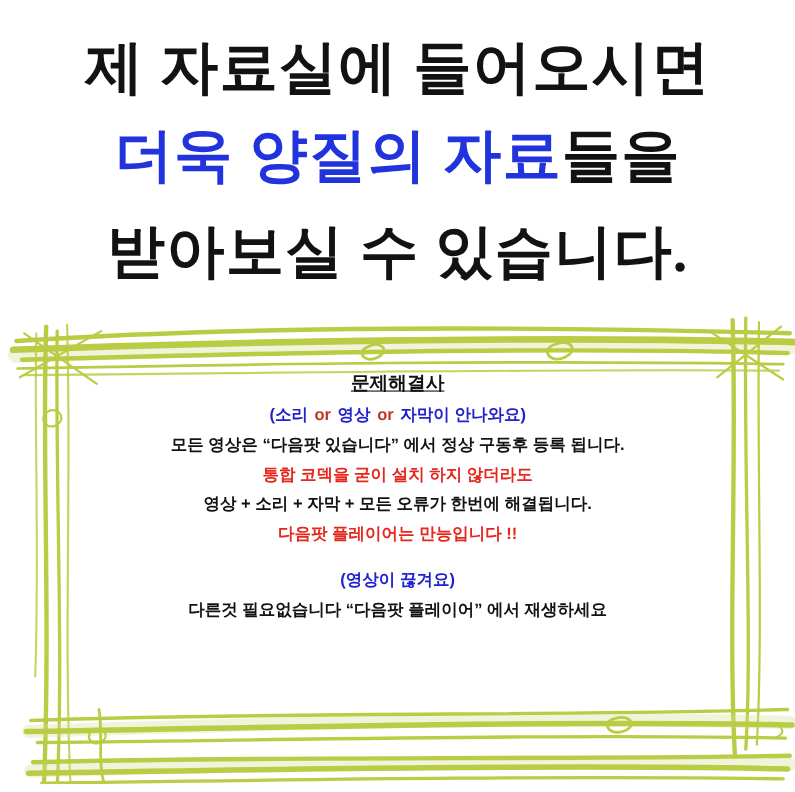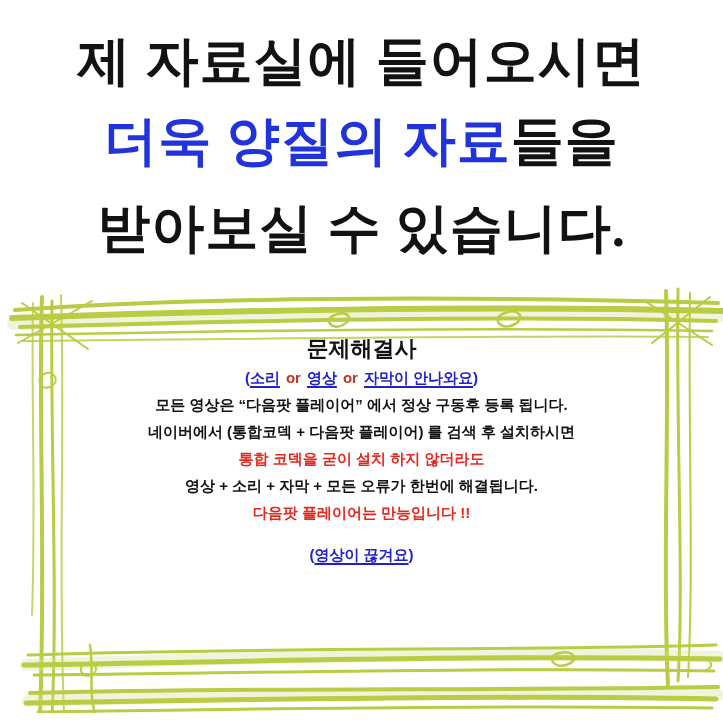--- a/index.html
+++ b/index.html
@@ -26,26 +26,26 @@
   .frame{position:absolute;left:0;top:285px;width:723px;height:435px;}
   .pen{stroke:var(--green);fill:none;stroke-linecap:round;}
   .pen-soft{stroke:var(--green-light);fill:none;stroke-linecap:round;}
   
   .box-text{
     position:absolute;top:340px;left:0;width:723px;
     text-align:center;color:var(--black);
     font-weight:bold;font-size:15px;
   }
   .bt-line{line-height:18px;margin-bottom:9px;white-space:nowrap;}
-  .bt-title{font-size:22px;margin-bottom:11px;}
+  .bt-title{font-size:17px;margin-bottom:11px;text-decoration:underline;}
   .gap{margin-top:24px;}
   .c-blue{color:var(--blue);}
   .c-red{color:var(--red);}
   .c-or{color:var(--red-or);}
-  .u{text-decoration:underline;text-decoration-thickness:2px;text-underline-offset:3px;}
+  .u{text-decoration-thickness:2px;text-underline-offset:3px;}
   .seg-or{margin:0 6px;text-align:center;}
 </style>
 </head>
 <body>
 
 <div class="stage">
 
   <div class="hl hl-1">제 자료실에 들어오시면</div>
   <div class="hl hl-2"><span class="blue">더욱 양질의 자료</span><span>들을</span></div>
   <div class="hl hl-3">받아보실 수 있습니다.</div>
@@ -89,25 +89,25 @@
     <path class="pen" d="M90,360 C94,384 88,410 96,432" stroke-width="2.5"></path>
     <path class="pen" d="M86,378 c10,-2 14,8 5,12 c-9,4 -15,-8 -5,-12" stroke-width="2"></path>
   </svg>
 
   <div class="box-text">
 
     <div class="bt-line bt-title">문제해결사</div>
 
     <div class="bt-line c-blue"><span>(</span><span class="u">소리</span><span class="c-or seg-or">or</span><span class="u">영상</span><span class="c-or seg-or">or</span><span class="u">자막이 안나와요</span><span>)</span></div>
 
-    <div class="bt-line">모든 영상은 “다음팟 플레이어” 에서 정상 구동후 등록 됩니다.</div>
-    <div class="bt-line">네이버에서 (통합코덱 + 다음팟 플레이어) 를 검색 후 설치하시면</div>
+    <div class="bt-line">모든 영상은 “다음팟 있습니다” 에서 정상 구동후 등록 됩니다.</div>
     <div class="bt-line c-red">통합 코덱을 굳이 설치 하지 않더라도</div>
 
     <div class="bt-line">영상 + 소리 + 자막 + 모든 오류가 한번에 해결됩니다.</div>
     <div class="bt-line c-red">다음팟 플레이어는 만능입니다 !!</div>
 
     <div class="bt-line c-blue gap"><span>(</span><span class="u">영상이 끊겨요</span><span>)</span></div>
 
+    <div class="bt-line">다른것 필요없습니다 “다음팟 플레이어” 에서 재생하세요</div>
 
 
   </div>
 </div>
 
 </body></html>

